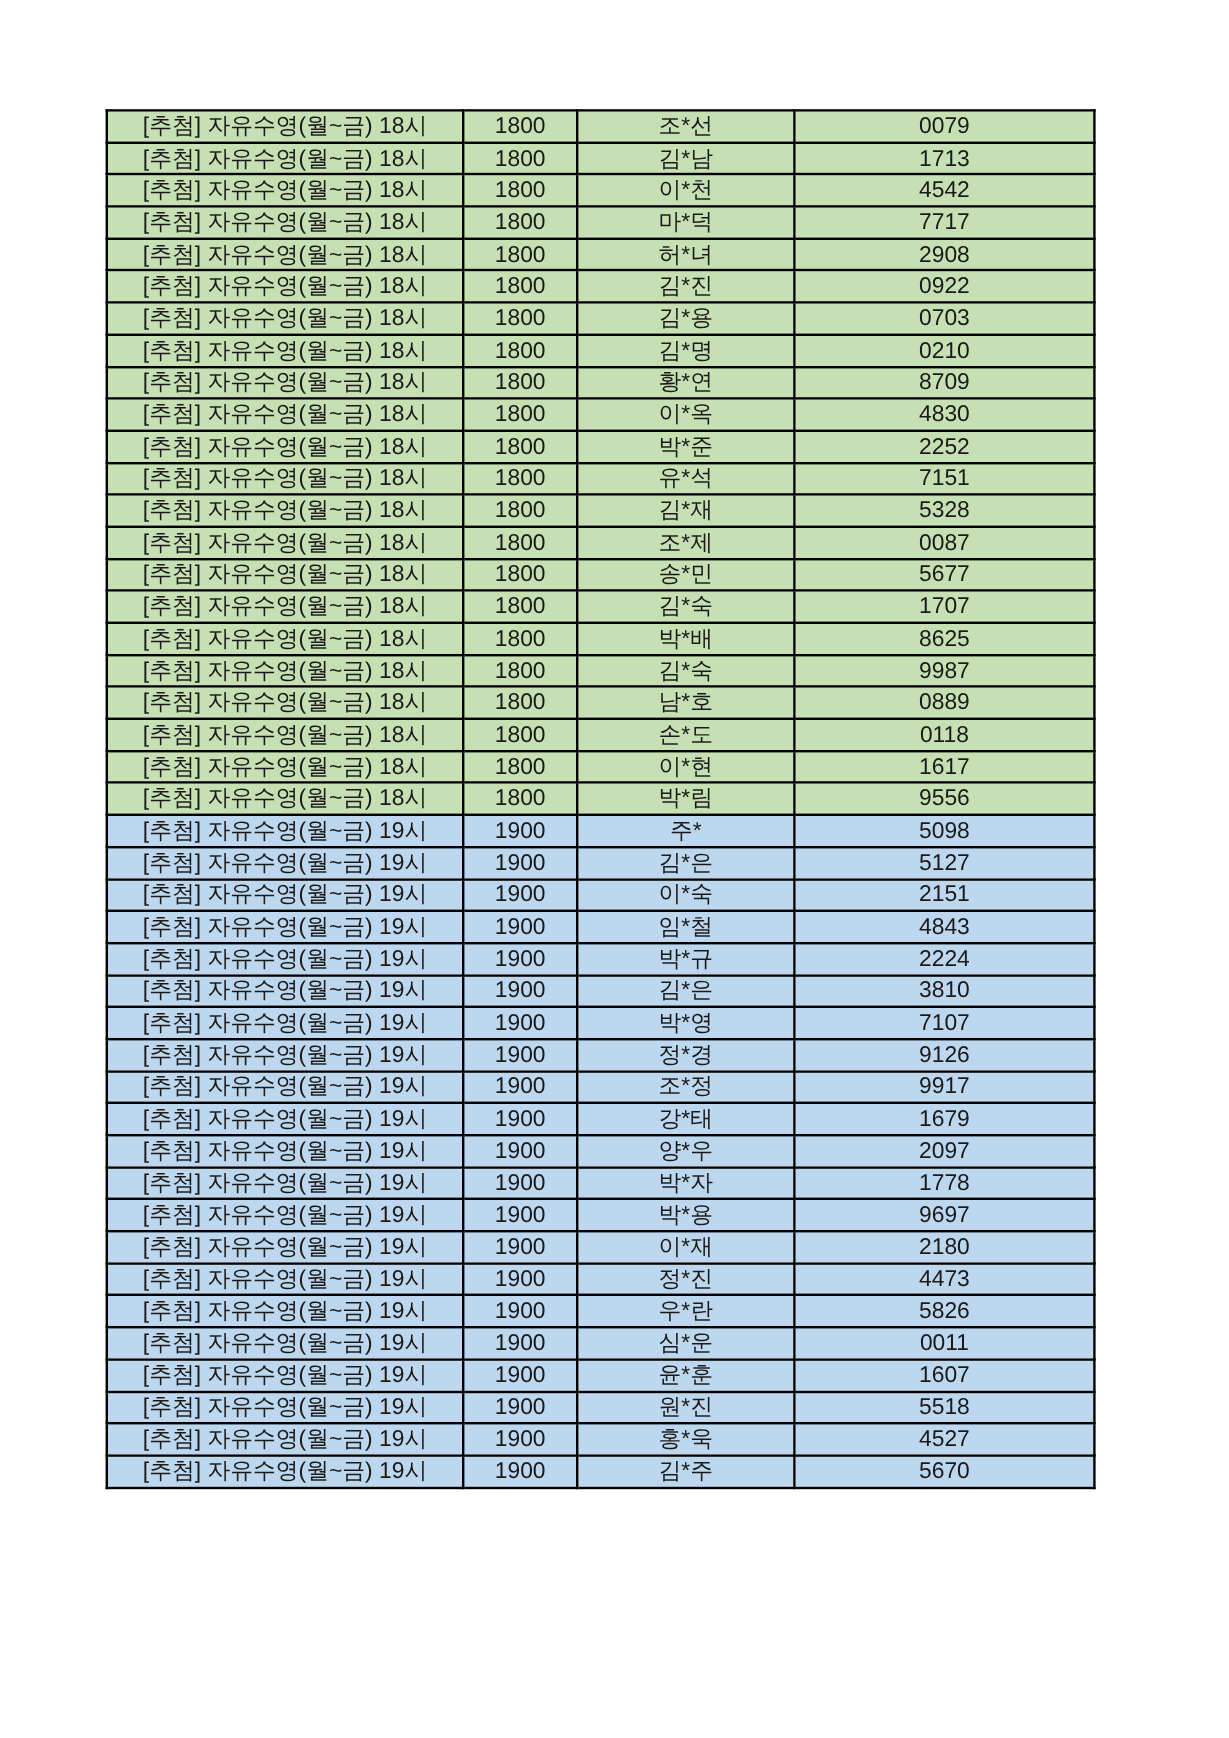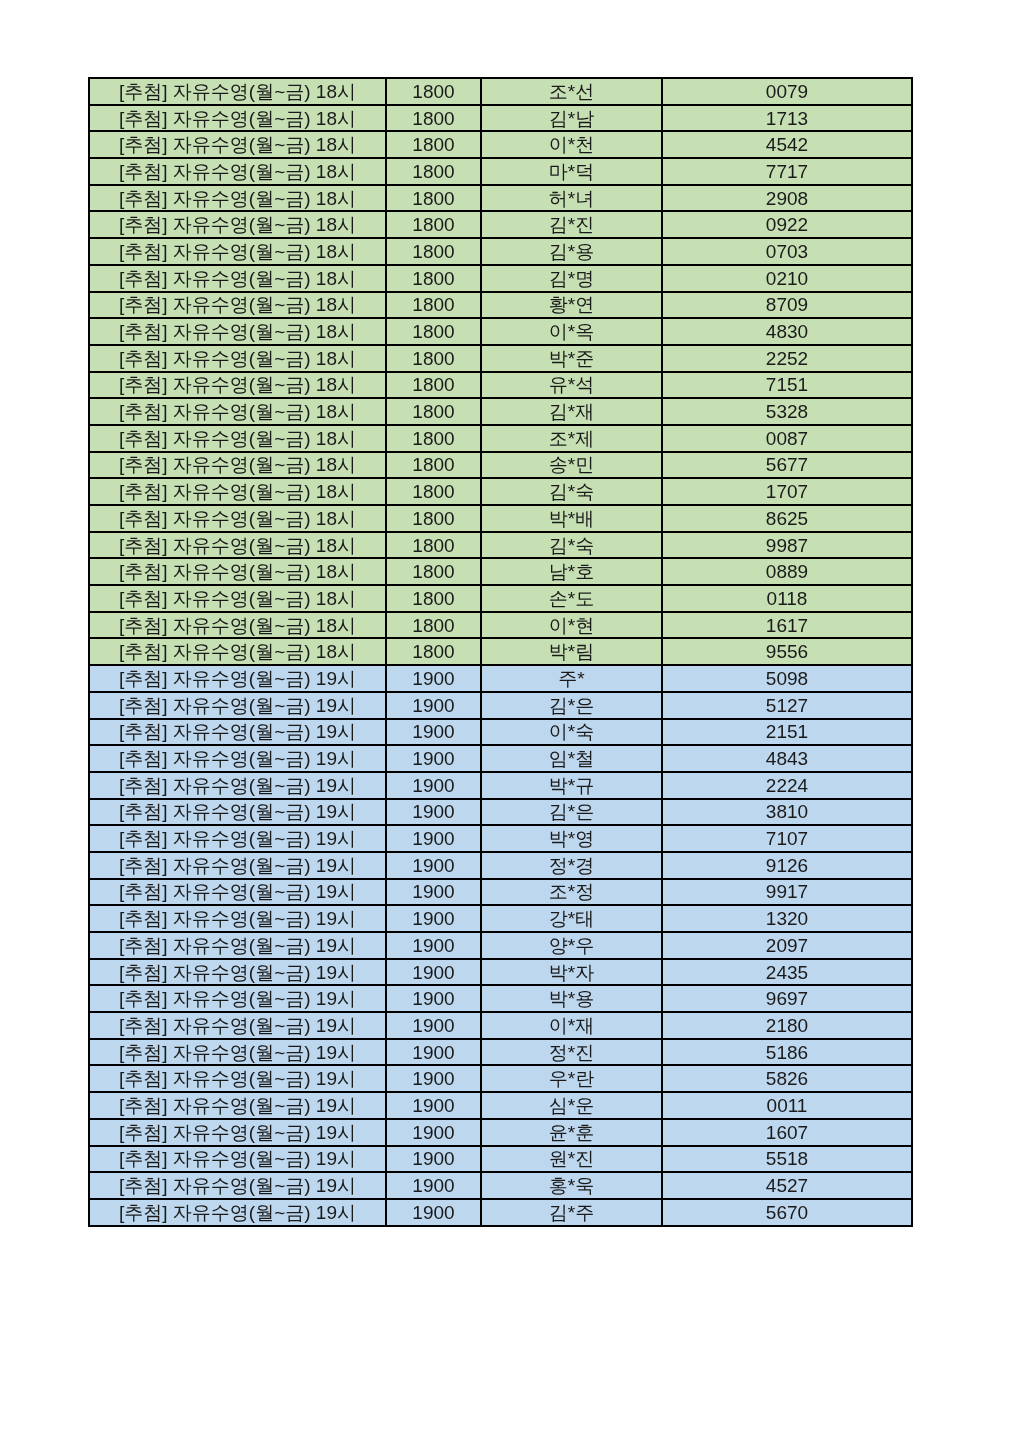--- a/index.html
+++ b/index.html
@@ -12,21 +12,21 @@
   .page {
     position: relative;
     width: 1024px;
     height: 1448px;
     background: #ffffff;
     overflow: hidden;
   }
   table.results {
     position: absolute;
     left: 88px;
-    top: 77px;
+    top: 91px;
     width: 823px;
     border-collapse: collapse;
     table-layout: fixed;
   }
   table.results td {
     border: 2px solid #000000;
     height: 26.7px;
     padding: 0;
     text-align: center;
     vertical-align: middle;
@@ -233,51 +233,51 @@
         <tr style="background: rgb(189, 215, 238);">
           <td>[추첨] 자유수영(월~금) 19시</td>
           <td>1900</td>
           <td>조*정</td>
           <td>9917</td>
         </tr>
         <tr style="background: rgb(189, 215, 238);">
           <td>[추첨] 자유수영(월~금) 19시</td>
           <td>1900</td>
           <td>강*태</td>
-          <td>1320</td>
+          <td>1679</td>
         </tr>
         <tr style="background: rgb(189, 215, 238);">
           <td>[추첨] 자유수영(월~금) 19시</td>
           <td>1900</td>
           <td>양*우</td>
           <td>2097</td>
         </tr>
         <tr style="background: rgb(189, 215, 238);">
           <td>[추첨] 자유수영(월~금) 19시</td>
           <td>1900</td>
           <td>박*자</td>
-          <td>2435</td>
+          <td>1778</td>
         </tr>
         <tr style="background: rgb(189, 215, 238);">
           <td>[추첨] 자유수영(월~금) 19시</td>
           <td>1900</td>
           <td>박*용</td>
           <td>9697</td>
         </tr>
         <tr style="background: rgb(189, 215, 238);">
           <td>[추첨] 자유수영(월~금) 19시</td>
           <td>1900</td>
           <td>이*재</td>
           <td>2180</td>
         </tr>
         <tr style="background: rgb(189, 215, 238);">
           <td>[추첨] 자유수영(월~금) 19시</td>
           <td>1900</td>
           <td>정*진</td>
-          <td>5186</td>
+          <td>4473</td>
         </tr>
         <tr style="background: rgb(189, 215, 238);">
           <td>[추첨] 자유수영(월~금) 19시</td>
           <td>1900</td>
           <td>우*란</td>
           <td>5826</td>
         </tr>
         <tr style="background: rgb(189, 215, 238);">
           <td>[추첨] 자유수영(월~금) 19시</td>
           <td>1900</td>

